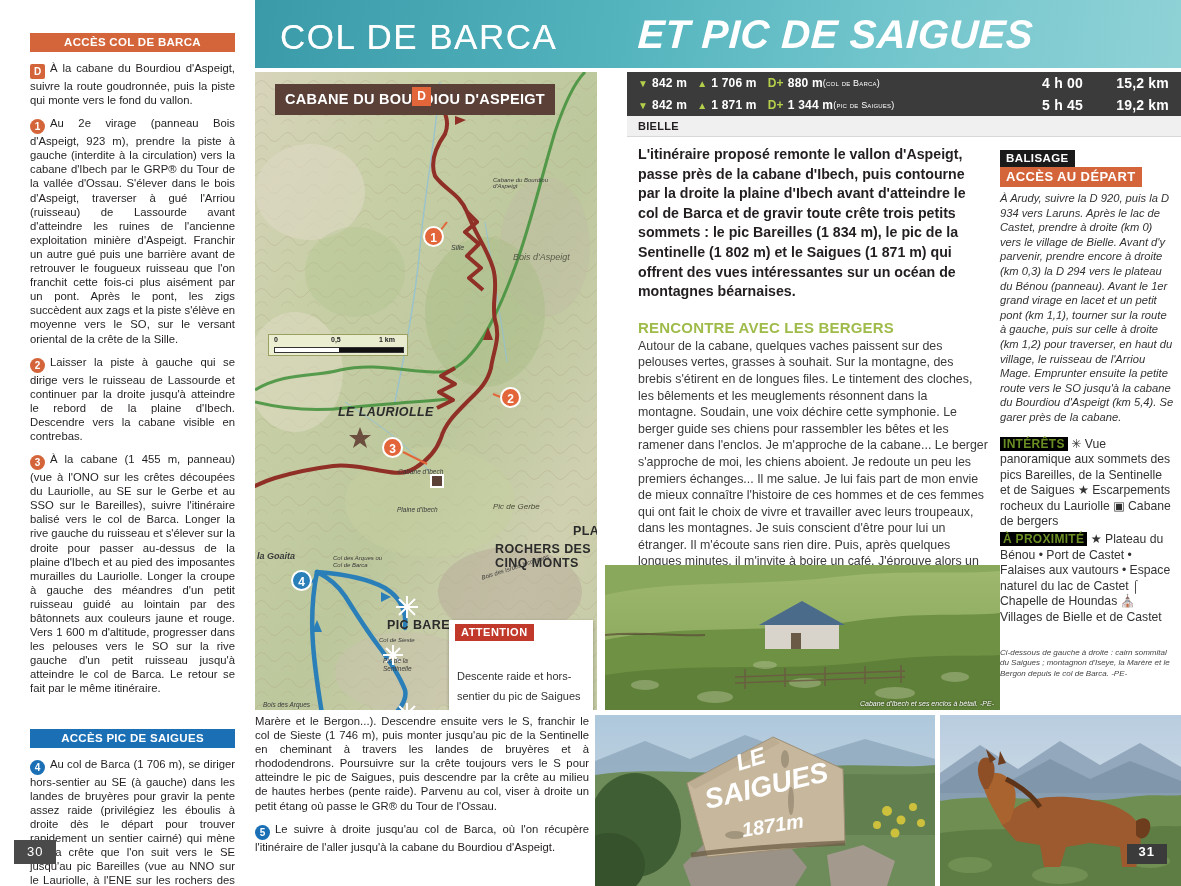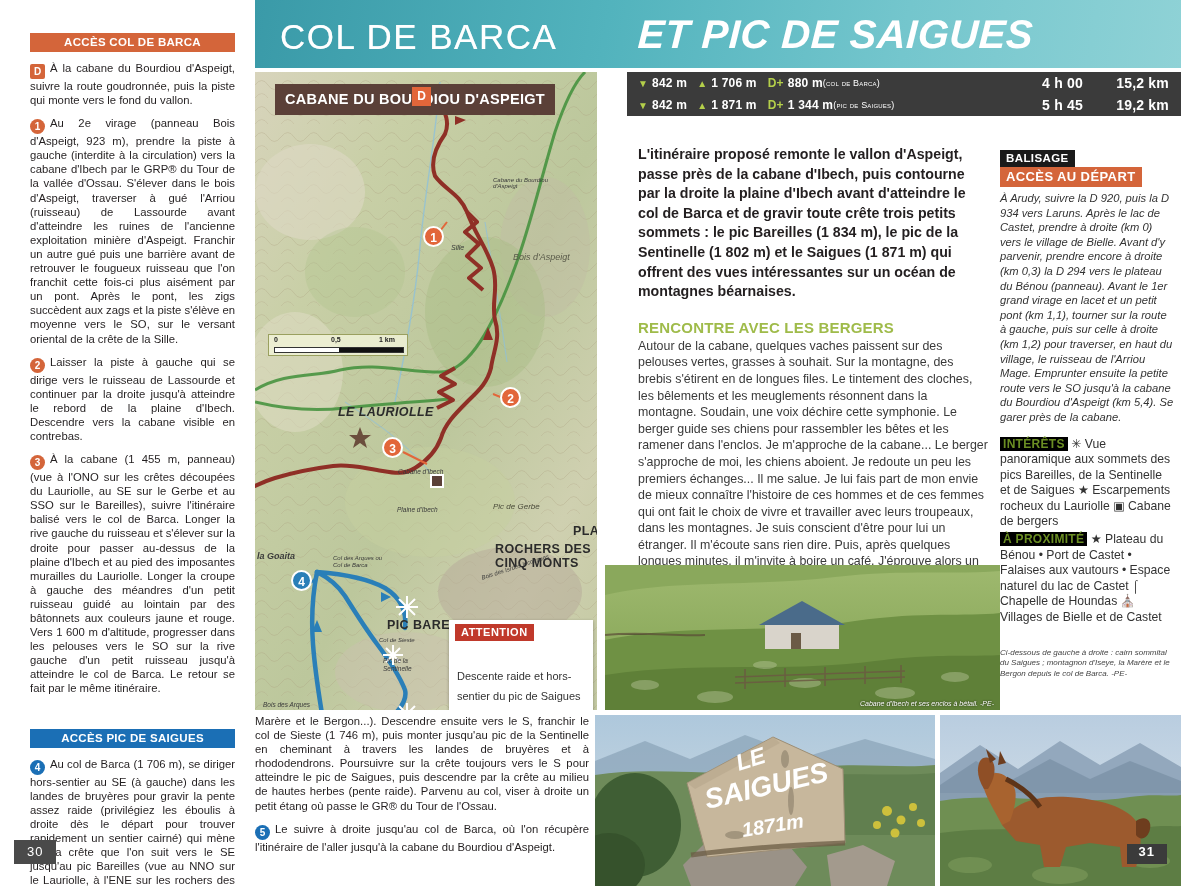--- a/index.html
+++ b/index.html
@@ -339,20 +339,21 @@
         <span>1 871 m</span>
         <span class="dplus">D+</span>
         <span>1 344 m</span>
         <span class="paren">(pic de Saigues)</span>
         <span class="dur">5 h 45</span>
         <span class="dist">19,2 km</span>
       </div>
     </div>
   </div>
 
+  <div class="place-bar">BIELLE</div>
 
   <div class="map-wrap">
     <svg class="map-canvas" viewBox="0 0 342 638" preserveAspectRatio="none">
       <defs>
         <linearGradient id="terr" x1="0" y1="0" x2="1" y2="1">
           <stop offset="0%" stop-color="#d8d4bc"></stop>
           <stop offset="25%" stop-color="#c8cfa6"></stop>
           <stop offset="55%" stop-color="#bcc79c"></stop>
           <stop offset="80%" stop-color="#cfd0b0"></stop>
           <stop offset="100%" stop-color="#c3c9a2"></stop>

